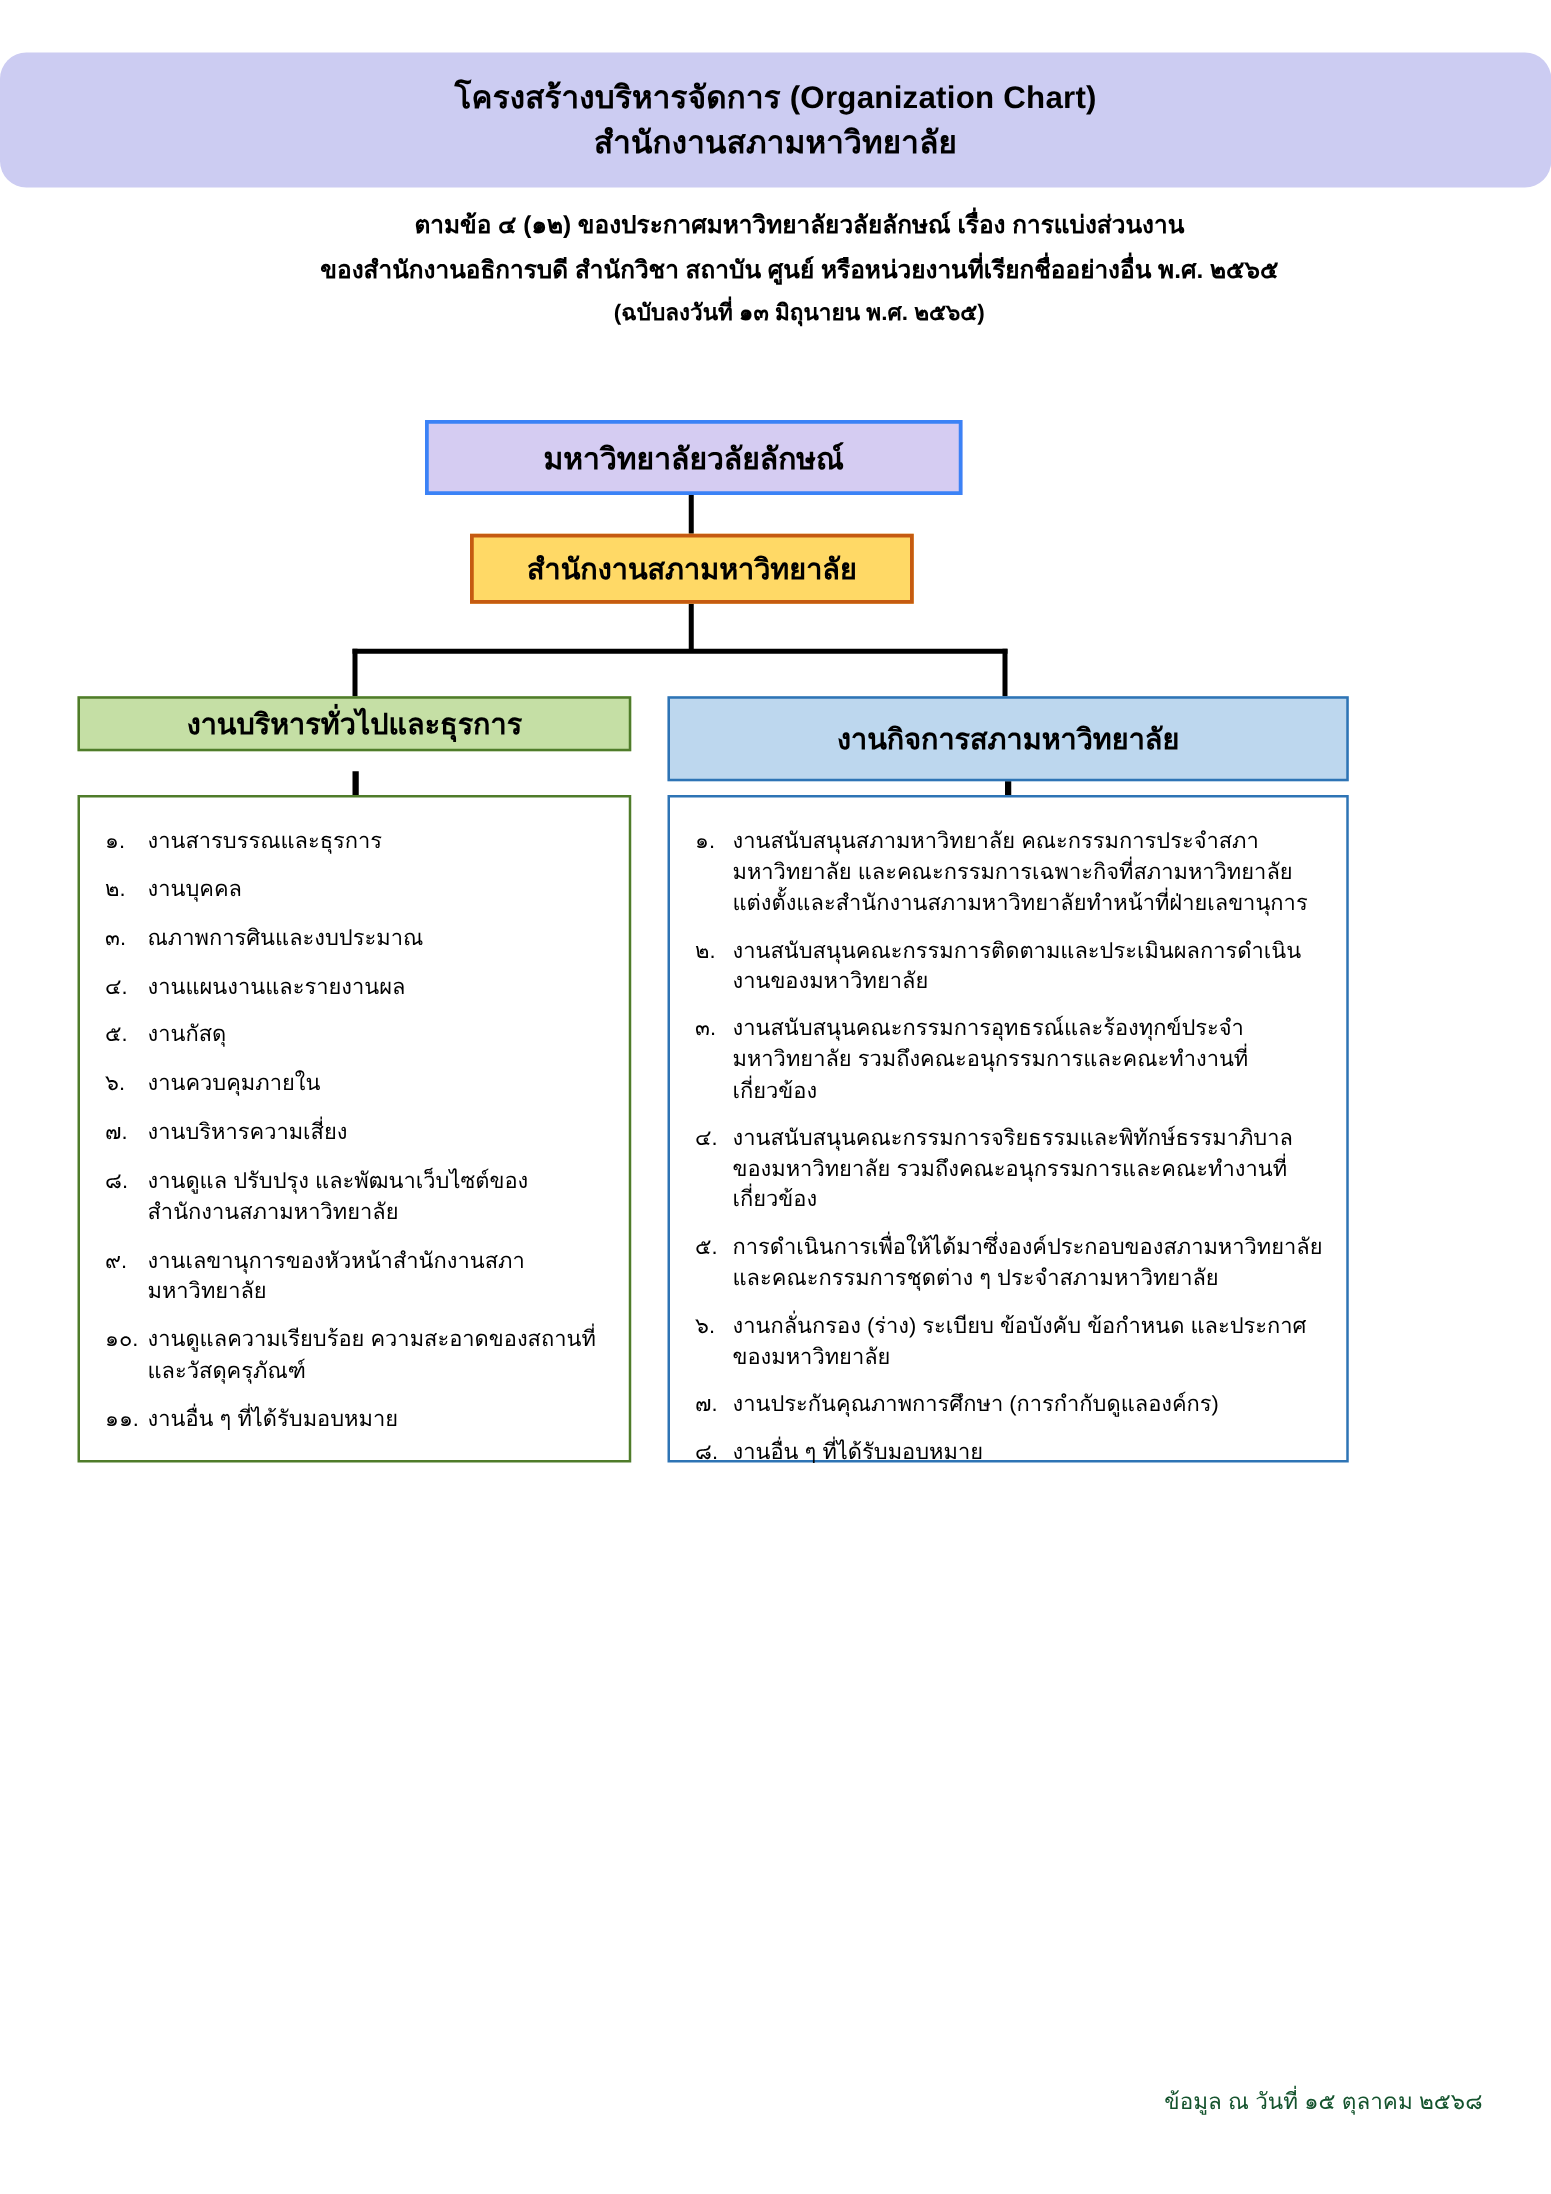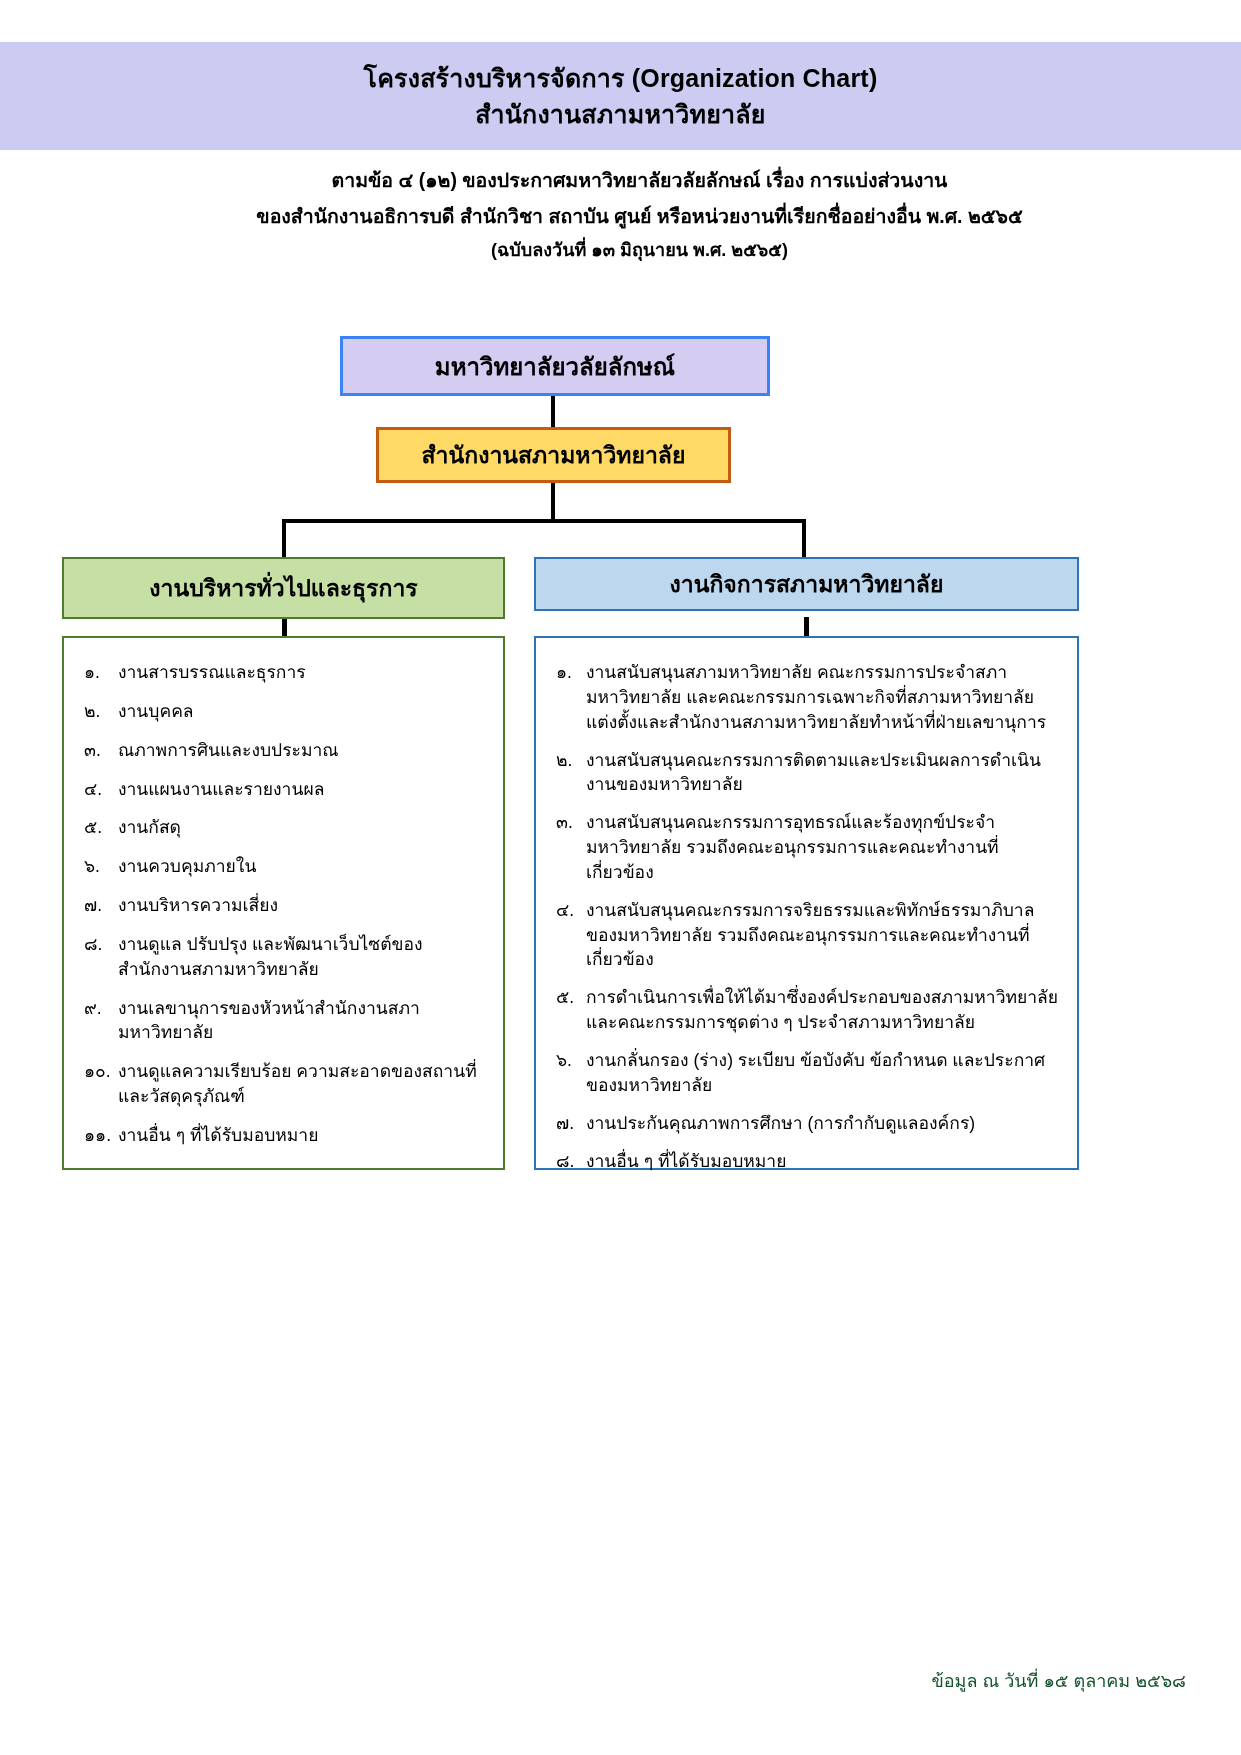--- a/index.html
+++ b/index.html
@@ -22,20 +22,21 @@
     left: 0;
     top: 42px;
     width: 1241px;
     height: 108px;
     background: #ccccf2;
     box-sizing: border-box;
     display: flex;
     flex-direction: column;
     align-items: center;
     justify-content: center;
+    border-radius: 21px;
   }
   .title-line {
     font-size: 25px;
     font-weight: bold;
     line-height: 1.45;
     text-align: center;
     color: #000000;
     letter-spacing: .2px;
   }
 
@@ -99,30 +100,30 @@
     background: #ffd966;
     border: 3px solid #c55a11;
     font-size: 23px;
   }
 
   
   .node-green-header {
     left: 62px;
     top: 557px;
     width: 443px;
-    height: 62px;
+    height: 44px;
     background: #c5dfa5;
     border: 2px solid #4f7c2a;
     font-size: 23px;
   }
   .node-blue-header {
     left: 534px;
     top: 557px;
     width: 545px;
-    height: 54px;
+    height: 68px;
     background: #bdd7ee;
     border: 2px solid #2e74b5;
     font-size: 23px;
   }
 
   
   .panel {
     position: absolute;
     box-sizing: border-box;
     background: #ffffff;

